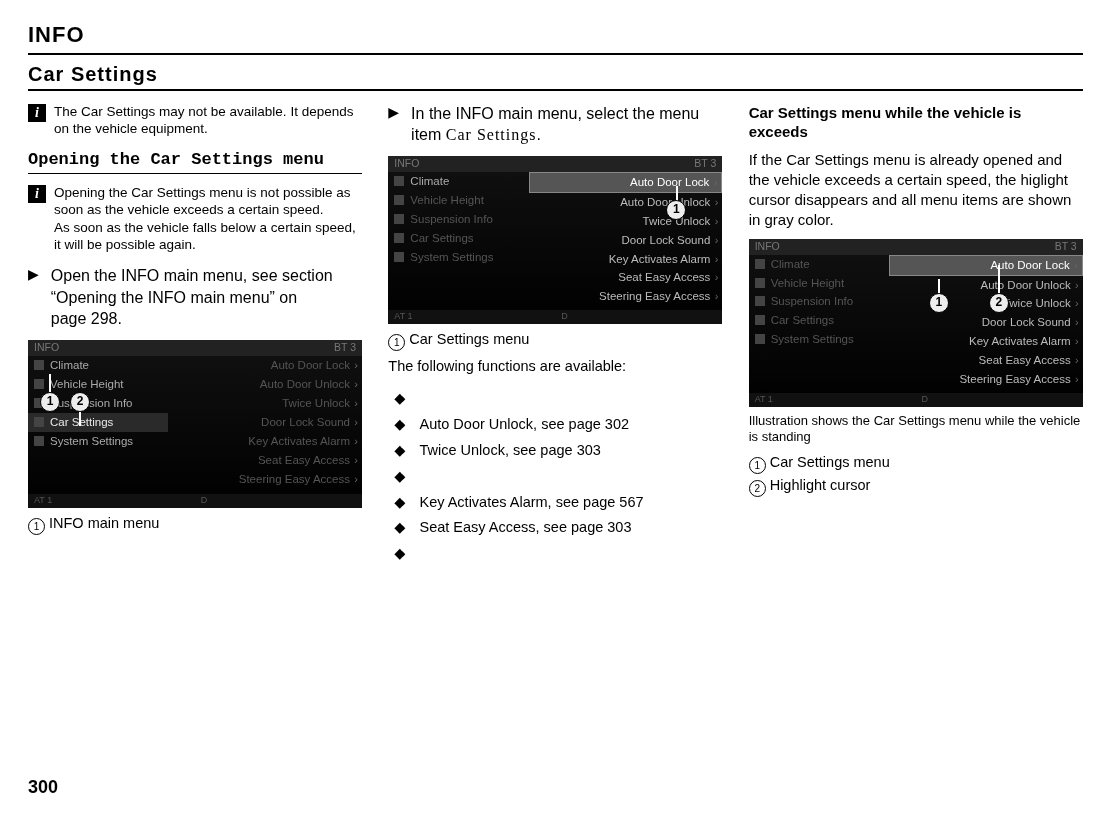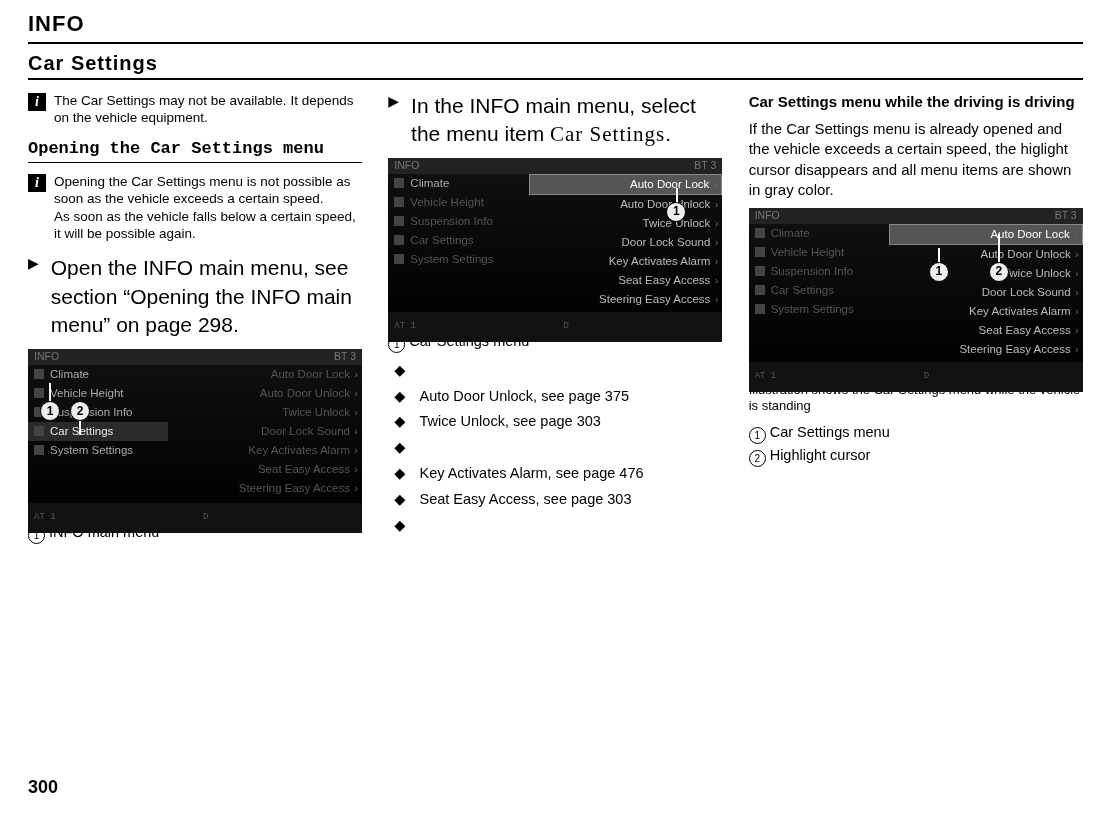--- a/index.html
+++ b/index.html
@@ -7,21 +7,21 @@
     padding: 0;
     width: 1111px;
     height: 813px;
     background: #fff;
     font-family: Arial, Helvetica, sans-serif;
     font-size: 14.5px;
     color: #000;
     line-height: 1.3;
   }
   .page {
-    padding: 10px 28px 0 28px;
+    padding: 21px 28px 0 28px;
     position: relative;
     height: 100%;
     box-sizing: border-box;
   }
   .header-title {
     font-family: Arial, Helvetica, sans-serif;
     font-size: 22px;
     font-weight: 900;
     letter-spacing: 1px;
   }
@@ -89,21 +89,21 @@
     display: flex;
     gap: 12px;
     margin-bottom: 10px;
   }
   .step-marker {
     flex: 0 0 auto;
     font-size: 14px;
   }
   .step-text {
     flex: 1;
-    font-size: 21px;
+    font-size: 16px;
     line-height: 1.35;
   }
   .menuName { font-family: "Times New Roman", serif; letter-spacing: 1px; }
   .screenshot {
     width: 334px;
     height: 168px;
     background: linear-gradient(#111, #000);
     position: relative;
     color: #bbb;
     font-size: 12px;
@@ -168,29 +168,28 @@
     top: 2px;
     color: #666;
     font-size: 11px;
   }
   .rr.hl {
     background: #555;
     color: #fff;
     border: 1px solid #888;
   }
   .ss-bottom {
-    height: 30px;
+    height: 14px;
     background: #111;
     font-size: 9px;
     color: #555;
     padding: 0 6px;
     display: flex;
     align-items: center;
     justify-content: space-between;
-    font-family: Liberation Mono, monospace;
   }
   .callout {
     position: absolute;
     width: 18px;
     height: 18px;
     border-radius: 50%;
     background: #eee;
     border: 1px solid #000;
     color: #000;
     font-weight: 700;
@@ -362,53 +361,54 @@
           <span>AT 1</span>
           <span>D</span>
           <span></span>
         </div>
       </div>
 
       <div class="legend">
         <span class="circ">1</span><span>Car Settings menu</span>
       </div>
 
+      <div class="caption">The following functions are available:</div>
 
       <ul class="func">
         <li>
             <span class="bul">◆</span>
           </li>
         <li>
             <span class="bul">◆</span>
-            <span>Auto Door Unlock, see page 375</span>
+            <span>Auto Door Unlock, see page 302</span>
           </li>
         <li>
             <span class="bul">◆</span>
             <span>Twice Unlock, see page 303</span>
           </li>
         <li>
             <span class="bul">◆</span>
           </li>
         <li>
             <span class="bul">◆</span>
-            <span>Key Activates Alarm, see page 476</span>
+            <span>Key Activates Alarm, see page 567</span>
           </li>
         <li>
             <span class="bul">◆</span>
             <span>Seat Easy Access, see page 303</span>
           </li>
         <li>
             <span class="bul">◆</span>
           </li>
       </ul>
     </div>
 
     <div class="col">
 
-      <div class="bold" style="font-size:15px; line-height:1.3; margin-bottom:8px;">Car Settings menu while the driving is driving</div>
+      <div class="bold" style="font-size:15px; line-height:1.3; margin-bottom:8px;">Car Settings menu while the vehicle is exceeds</div>
 
       <div style="font-size:15px; line-height:1.35; margin-bottom:8px;">If the Car Settings menu is already opened and the vehicle exceeds a certain speed, the higlight cursor disappears and all menu items are shown in gray color.</div>
 
       <div class="screenshot">
         <div class="ss-topbar">
           <span>INFO</span>
           <span>BT 3</span>
         </div>
         <div class="ss-body">
           <div class="ss-left">

